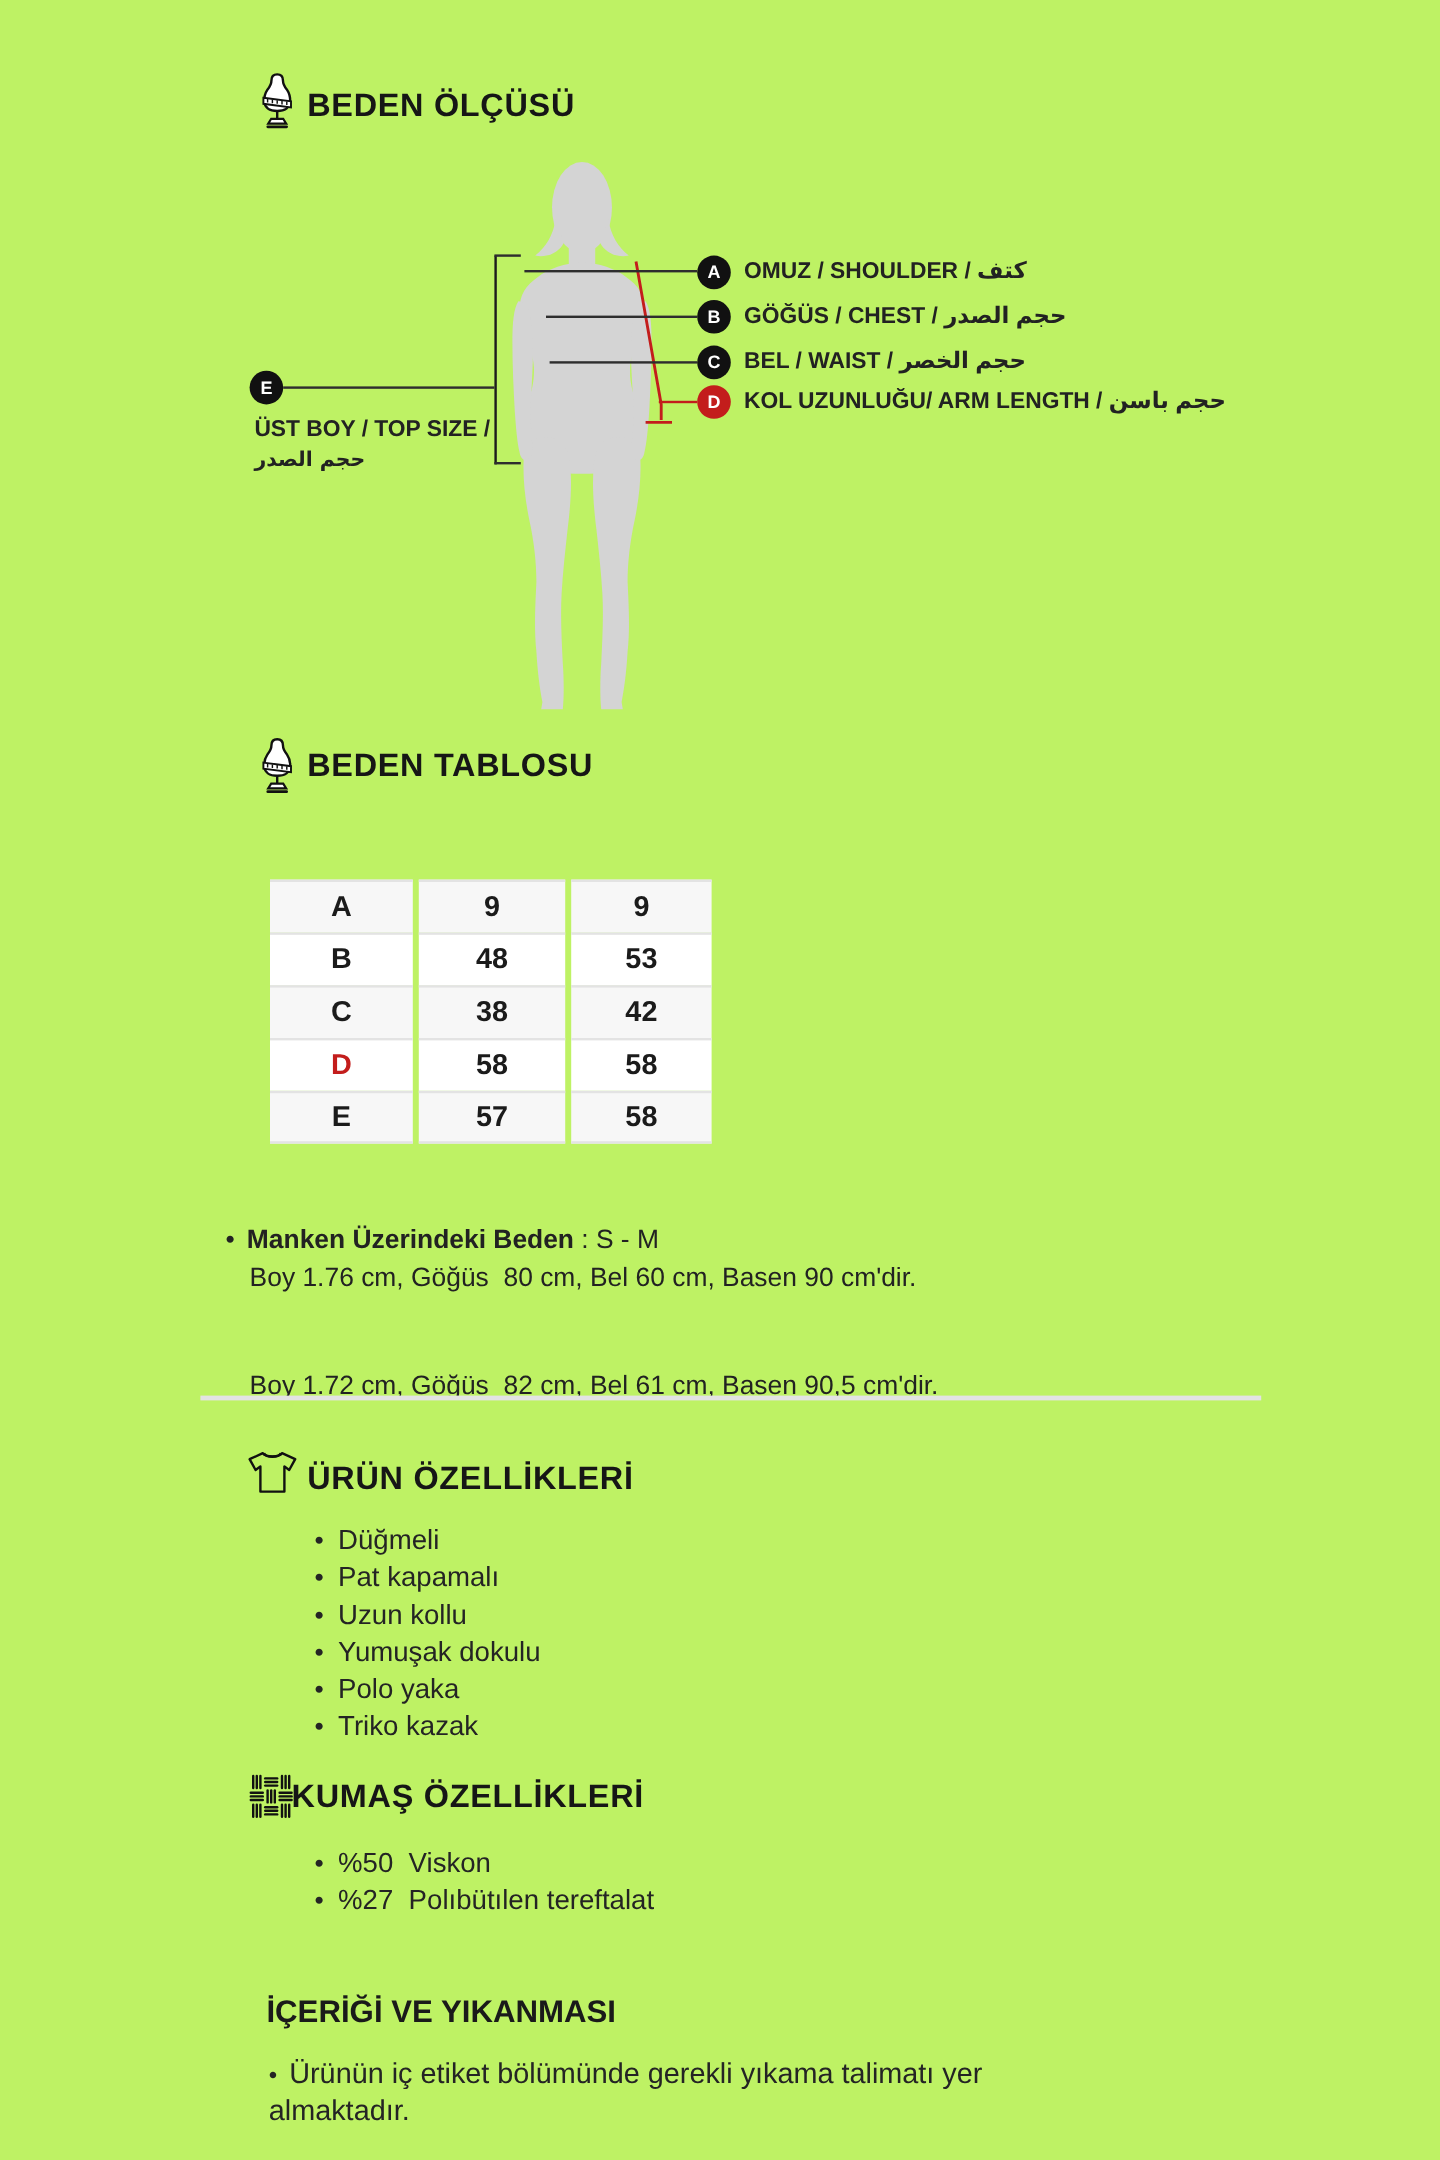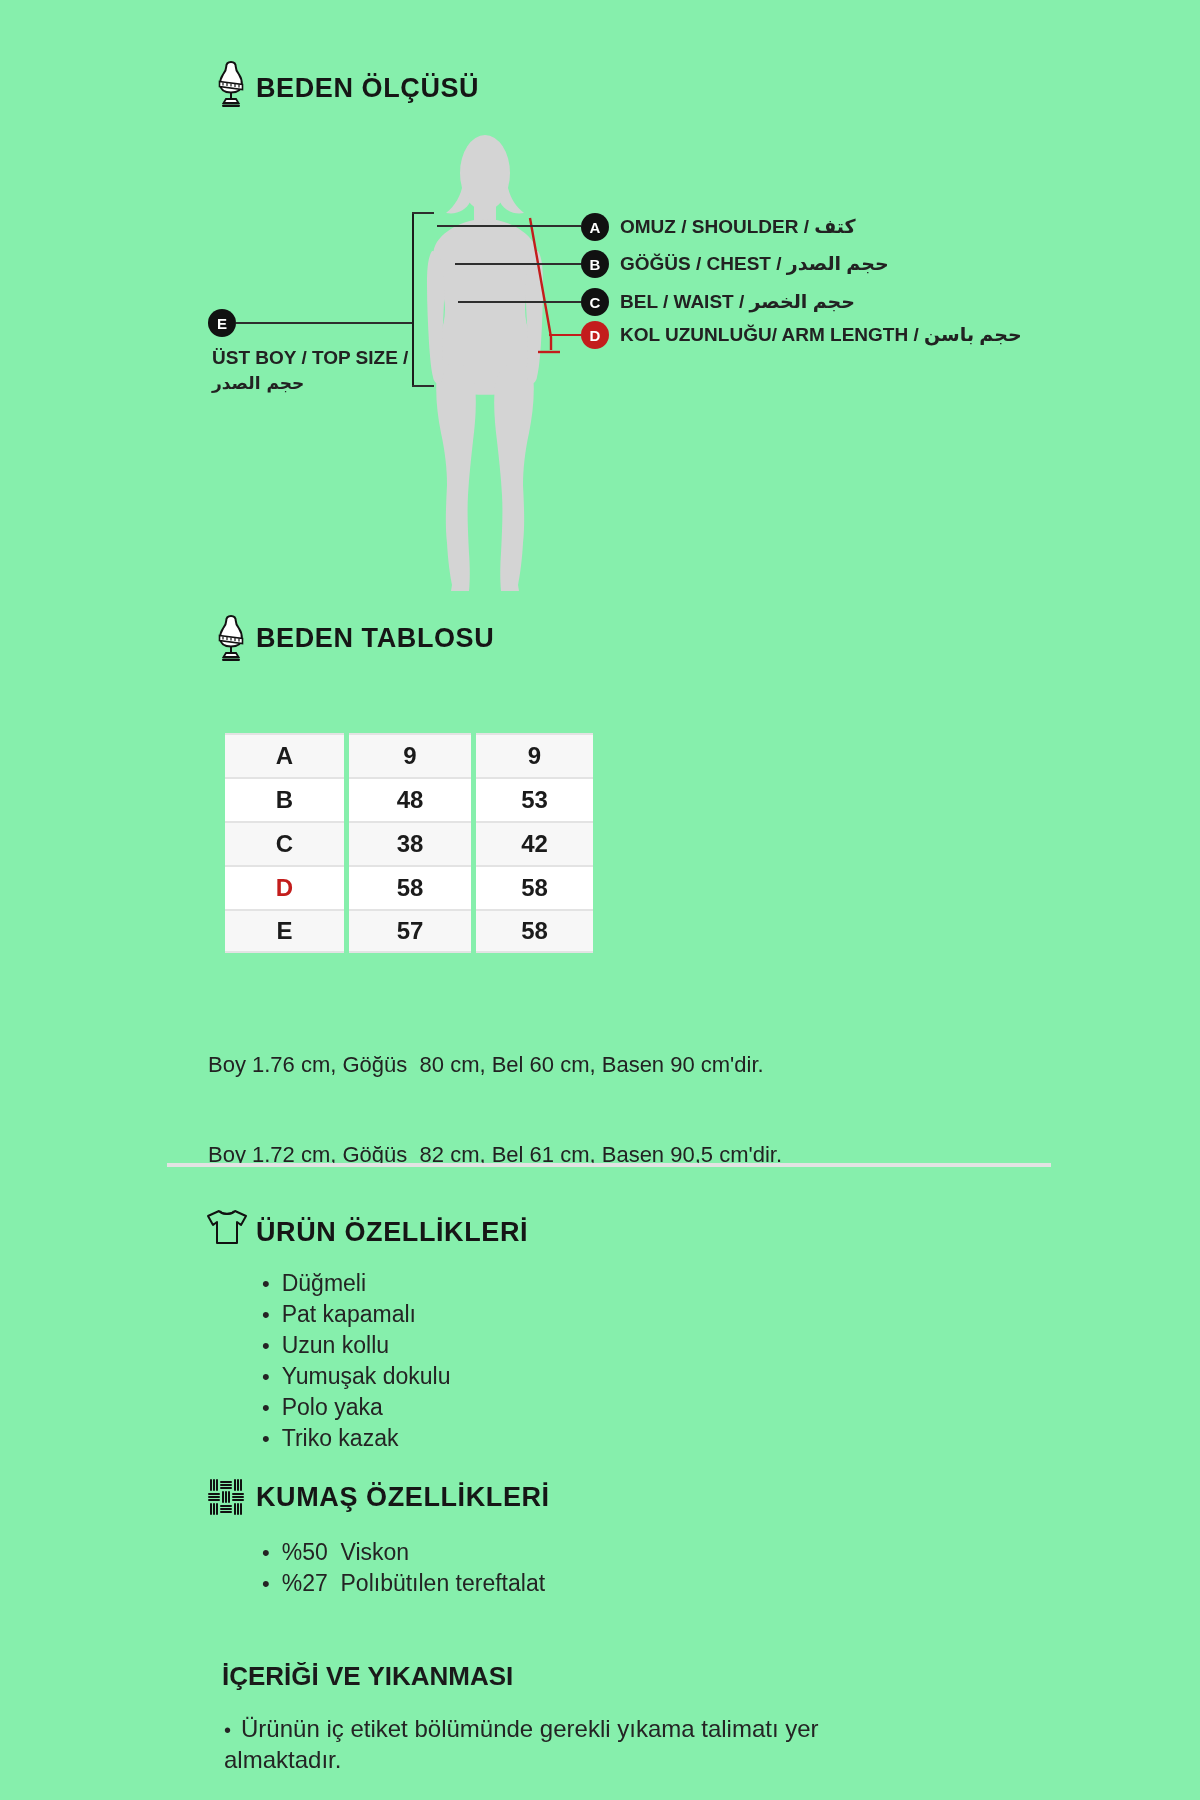--- a/index.html
+++ b/index.html
@@ -1,18 +1,18 @@
 <!DOCTYPE html>
 <html><head>
 <meta charset="utf-8">
 <style>
   * { margin:0; padding:0; box-sizing:border-box; }
   html,body { background:#fff; }
   .page {
-    position:relative; width:1200px; height:1800px; background:#86efac;
+    position:relative; width:1200px; height:1800px; background:#bef264;
     font-family:"Liberation Sans","DejaVu Sans",sans-serif; color:#1c1c1c; overflow:hidden;
   }
   .abs { position:absolute; }
   .sec-title { font-size:27px; font-weight:700; letter-spacing:.6px; color:#161616; line-height:28px; white-space:nowrap; }
   .sec-title-alt { font-size:26px; font-weight:700; letter-spacing:0px; color:#1a1a1a; line-height:28px; white-space:nowrap; }
   .mline { background:#2e2e2e; height:2px; }
   .mline.red { background:#c31d1c; }
   .circle {
     width:28px; height:28px; border-radius:50%; background:#111; color:#fff;
     display:flex; align-items:center; justify-content:center;
@@ -139,20 +139,23 @@
     <div class="cell r-odd">38</div>
     <div class="cell r-odd">42</div>
     <div class="cell r-even redtxt">D</div>
     <div class="cell r-even">58</div>
     <div class="cell r-even">58</div>
     <div class="cell r-odd last">E</div>
     <div class="cell r-odd last">57</div>
     <div class="cell r-odd last">58</div>
   </div>
 
+  <div class="abs note-first" style="left:188px; top:1018px;">
+    <span class="dot">•</span><b>Manken Üzerindeki Beden</b><span style="margin-left:6px;">: S - M</span>
+  </div>
   <div class="abs note-line" style="left:208px; top:1050px;">Boy 1.76 cm, Göğüs  80 cm, Bel 60 cm, Basen 90 cm'dir.</div>
   <div class="abs note-line" style="left:208px; top:1140px;">Boy 1.72 cm, Göğüs  82 cm, Bel 61 cm, Basen 90,5 cm'dir.</div>
 
   <div class="abs divider" style="left:167px; top:1163px; width:884px; height:4px;"></div>
 
   <div class="abs" style="left:206px; top:1208px;">
     <svg width="42" height="38" viewBox="0 0 42 38" fill="none">
       <path d="M13,3 C15,6.5 27,6.5 29,3 L40,8 L35,17 L31,14 L31,35 L11,35 L11,14 L7,17 L2,8 Z" stroke="#111" stroke-width="2" stroke-linejoin="round"></path>
       <path d="M14,3 C16,7 26,7 28,3" stroke="#111" stroke-width="2" fill="none"></path>
     </svg>
@@ -191,21 +194,21 @@
         <line x1="7" y1="26" x2="7" y2="36"></line>
         <line x1="10" y1="26" x2="10" y2="36"></line>
       <line x1="14" y1="28" x2="24" y2="28"></line>
         <line x1="14" y1="31" x2="24" y2="31"></line>
         <line x1="14" y1="34" x2="24" y2="34"></line>
       <line x1="28" y1="26" x2="28" y2="36"></line>
         <line x1="31" y1="26" x2="31" y2="36"></line>
         <line x1="34" y1="26" x2="34" y2="36"></line>
     </svg>
   </div>
-  <div class="abs sec-title" style="left:256px; top:1483px;">KUMAŞ ÖZELLİKLERİ</div>
+  <div class="abs sec-title" style="left:243px; top:1483px;">KUMAŞ ÖZELLİKLERİ</div>
   <ul class="feats abs" style="left:262px; top:1537px;">
     <li>%50  Viskon</li>
     <li>%27  Polıbütılen tereftalat</li>
   </ul>
 
   <div class="abs sec-title-alt" style="left:222px; top:1662px;">İÇERİĞİ VE YIKANMASI</div>
   <div class="abs care-item" style="left:224px; top:1714px;">Ürünün iç etiket bölümünde gerekli yıkama talimatı yer almaktadır.</div>
 
 </div>
 

